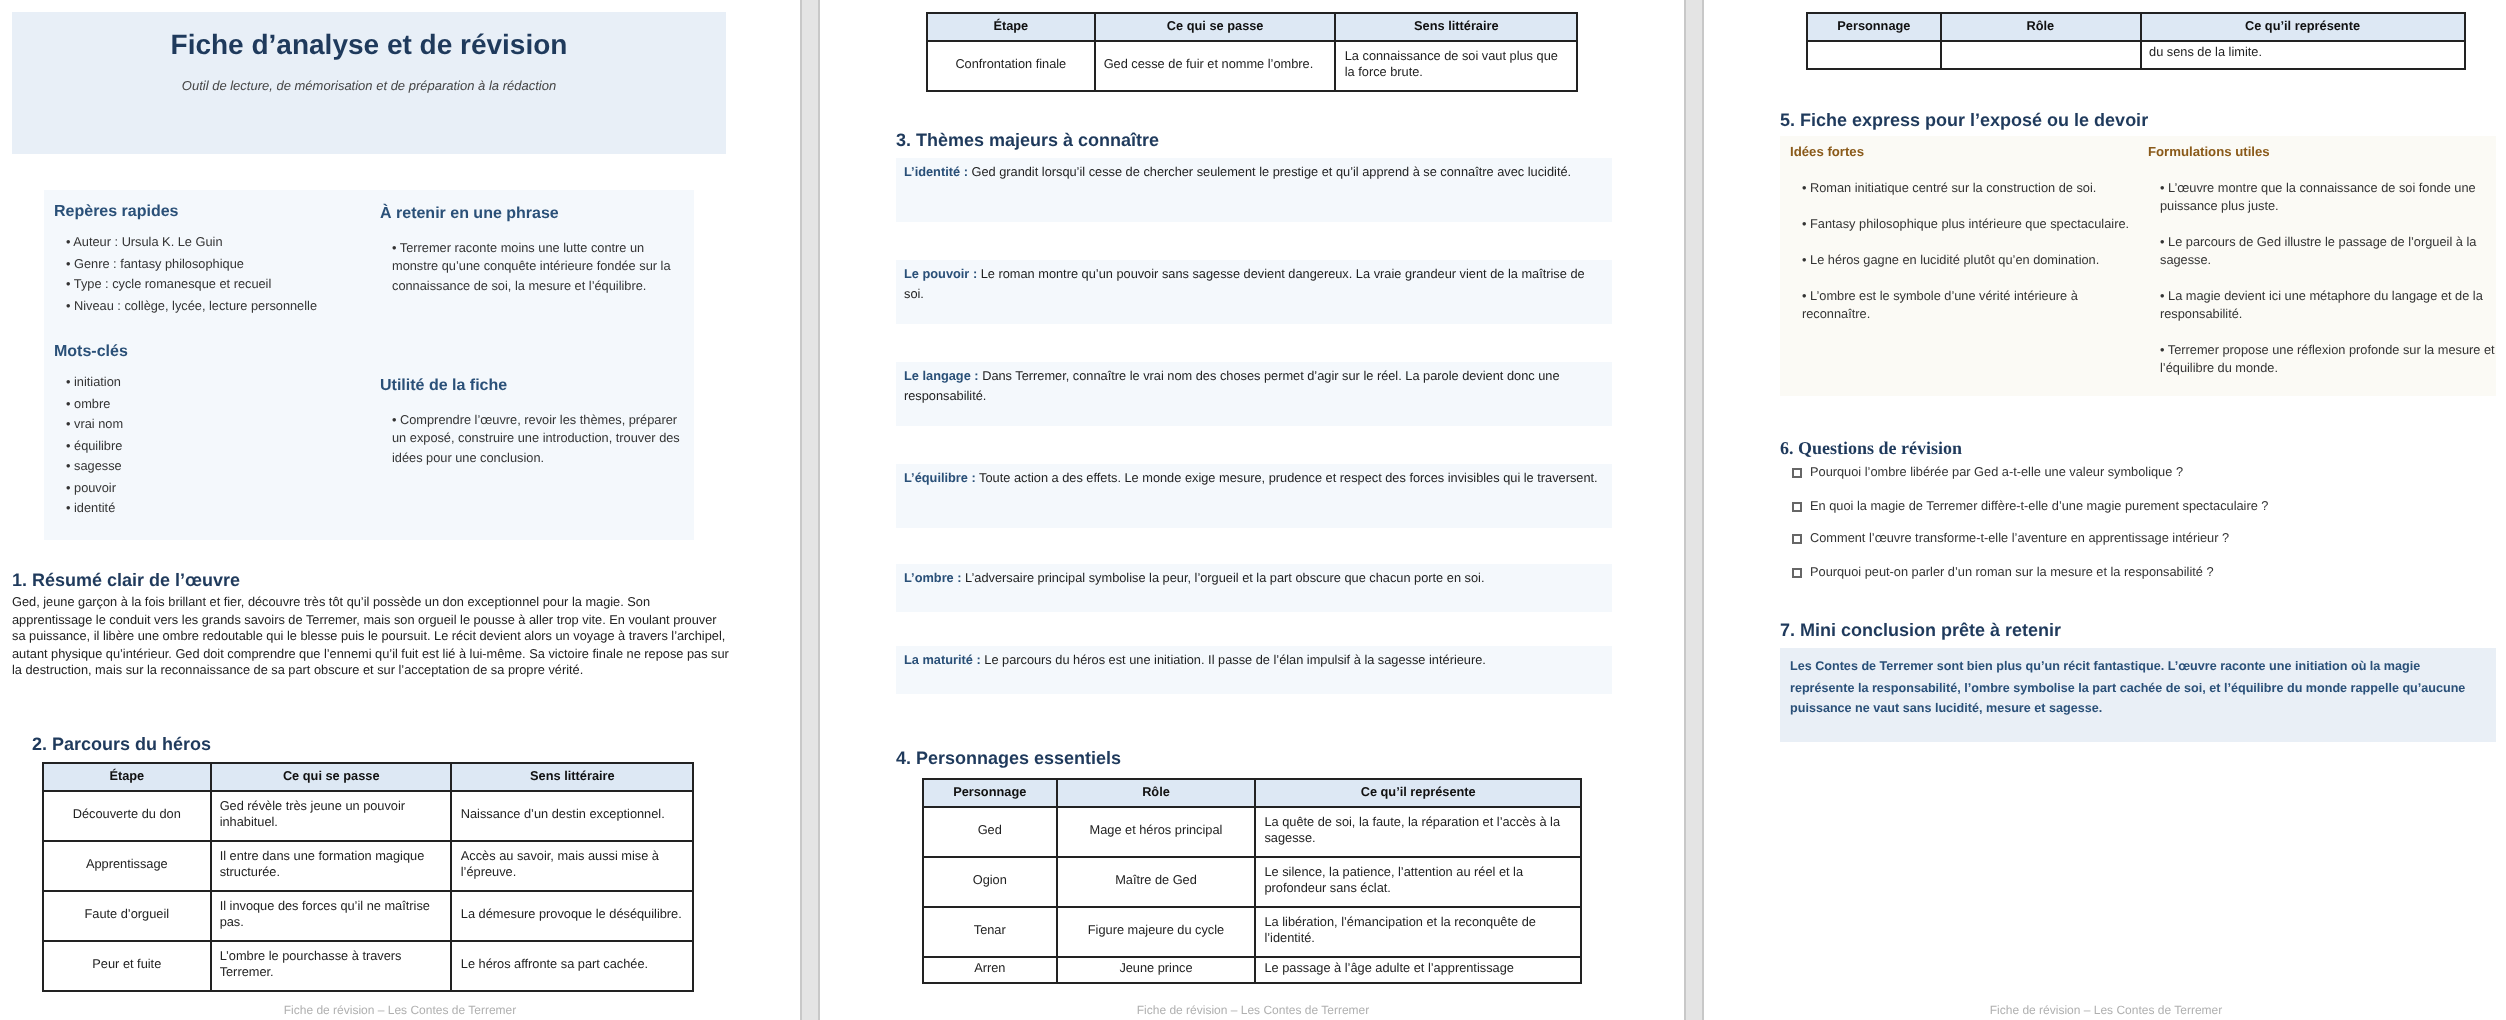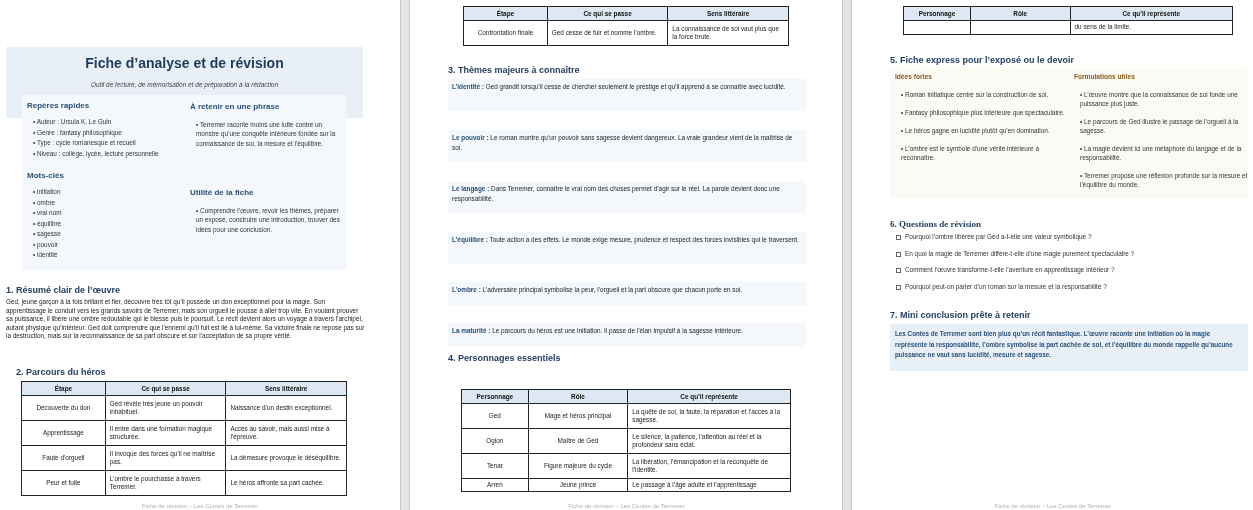--- a/index.html
+++ b/index.html
@@ -14,21 +14,21 @@
   .page { position: absolute; top: 0; height: 510px; background: #fff; overflow: hidden; }
   .page.p1 { left: 0; width: 400px; }
   .page.p2 { left: 411px; width: 431px; padding-left: 31px; }
   .page.p3 { left: 853px; width: 400px; }
 
   .footer { position: absolute; bottom: 0; left: 0; right: 0; text-align: center;
             font-size: 6px; color: #b0b0b0; height: 8px; line-height: 8px; }
 
   
   .title-box { position: absolute; left: 6px; top: 6px; width: 357px; height: 71px;
-               background: #e8eff7; text-align: center; margin-top: 41px; }
+               background: #e8eff7; text-align: center; }
   .title-box .t1 { font-size: 14px; font-weight: bold; color: #1f3a5c; margin-top: 7px; line-height: 18px; }
   .title-box .t2 { font-size: 14px; font-weight: bold; color: #1f3a5c; line-height: 18px; }
   .title-box .sub { font-size: 6.5px; font-style: italic; color: #444; margin-top: 9px; }
 
   
   .facts { position: absolute; left: 22px; top: 95px; width: 325px; height: 175px; background: #f4f8fc; }
   .facts h4 { font-size: 8px; font-weight: bold; color: #2a5078; position: absolute; }
   .facts ul { list-style: none; position: absolute; font-size: 6.4px; color: #333; }
   .facts ul li { line-height: 10.5px; }
   .facts p.note { position: absolute; font-size: 6.4px; color: #333; line-height: 9.3px; }
@@ -171,21 +171,21 @@
   <div class="theme" style="top:232px;height:32px;">
     <span class="lbl">L’équilibre :</span><span> Toute action a des effets. Le monde exige mesure, prudence et respect des forces invisibles qui le traversent.</span>
   </div>
   <div class="theme" style="top:282px;height:24px;">
     <span class="lbl">L’ombre :</span><span> L’adversaire principal symbolise la peur, l’orgueil et la part obscure que chacun porte en soi.</span>
   </div>
   <div class="theme" style="top:323px;height:24px;">
     <span class="lbl">La maturité :</span><span> Le parcours du héros est une initiation. Il passe de l’élan impulsif à la sagesse intérieure.</span>
   </div>
 
-  <h2 class="sec" style="left:37px;top:353px;">4. Personnages essentiels</h2>
+  <h2 class="sec" style="left:37px;top:374px;">4. Personnages essentiels</h2>
   <table class="grid" style="left:50px;top:389px;width:330px;">
     <colgroup>
         <col style="width:67px">
         <col style="width:100px">
         <col style="width:163px">
       </colgroup>
     <tbody>
         <tr>
       <th>Personnage</th>
       <th>Rôle</th>

